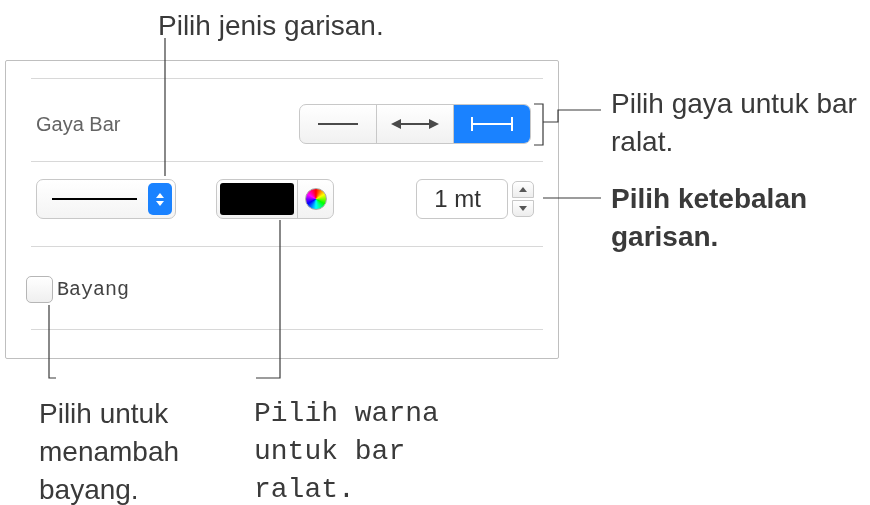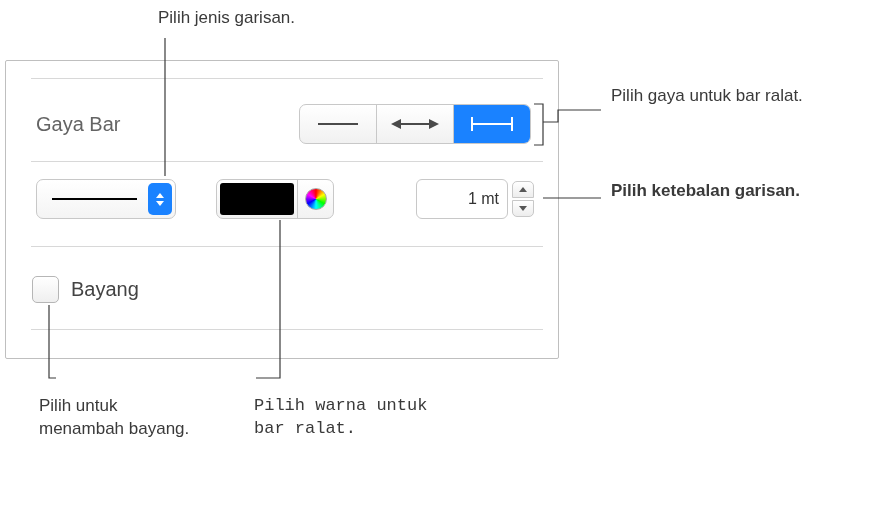--- a/index.html
+++ b/index.html
@@ -11,21 +11,21 @@
       width: 870px;
       height: 505px;
       font-family: -apple-system, "Helvetica Neue", Helvetica, Arial, sans-serif;
       font-size: 15px;
       color: #3a3a3a;
       background: #fff;
       position: relative;
     }
     .callout {
       position: absolute;
-      font-size: 17px;
+      font-size: 28px;
       color: #3a3a3a;
       line-height: 1.35;
     }
     .panel {
       position: absolute;
       left: 5px;
       top: 60px;
       width: 554px;
       height: 299px;
       border: 1px solid #bfbfbf;
@@ -158,22 +158,22 @@
       display: flex;
     }
     .stepper-field {
       flex: 1;
       border: 1px solid #c8c8c8;
       border-radius: 6px;
       background: #fff;
       display: flex;
       align-items: center;
       justify-content: flex-end;
-      padding-right: 8px;
-      font-size: 16px;
+      padding-right: 26px;
+      font-size: 24px;
       color: #333;
     }
     .stepper-btns {
       width: 22px;
       margin-left: 4px;
       display: flex;
       flex-direction: column;
       justify-content: center;
       gap: 2px;
     }
@@ -191,25 +191,26 @@
       width: 0;
       height: 0;
       border-left: 4px solid transparent;
       border-right: 4px solid transparent;
     }
     .tri-up { border-bottom: 5px solid #565656; }
     .tri-down { border-top: 5px solid #565656; }
     
     .checkbox-row {
       position: absolute;
-      left: 26px;
+      left: 20px;
       top: 215px;
       display: flex;
       align-items: center;
-      gap: 12px;
+      gap: 4px;
+      font-family: Liberation Mono, monospace;
     }
     .checkbox {
       width: 27px;
       height: 27px;
       border: 1px solid #b6b6b6;
       border-radius: 5px;
       background: linear-gradient(#ffffff, #efefef);
     }
     .checkbox-label {
       font-size: 20px;

